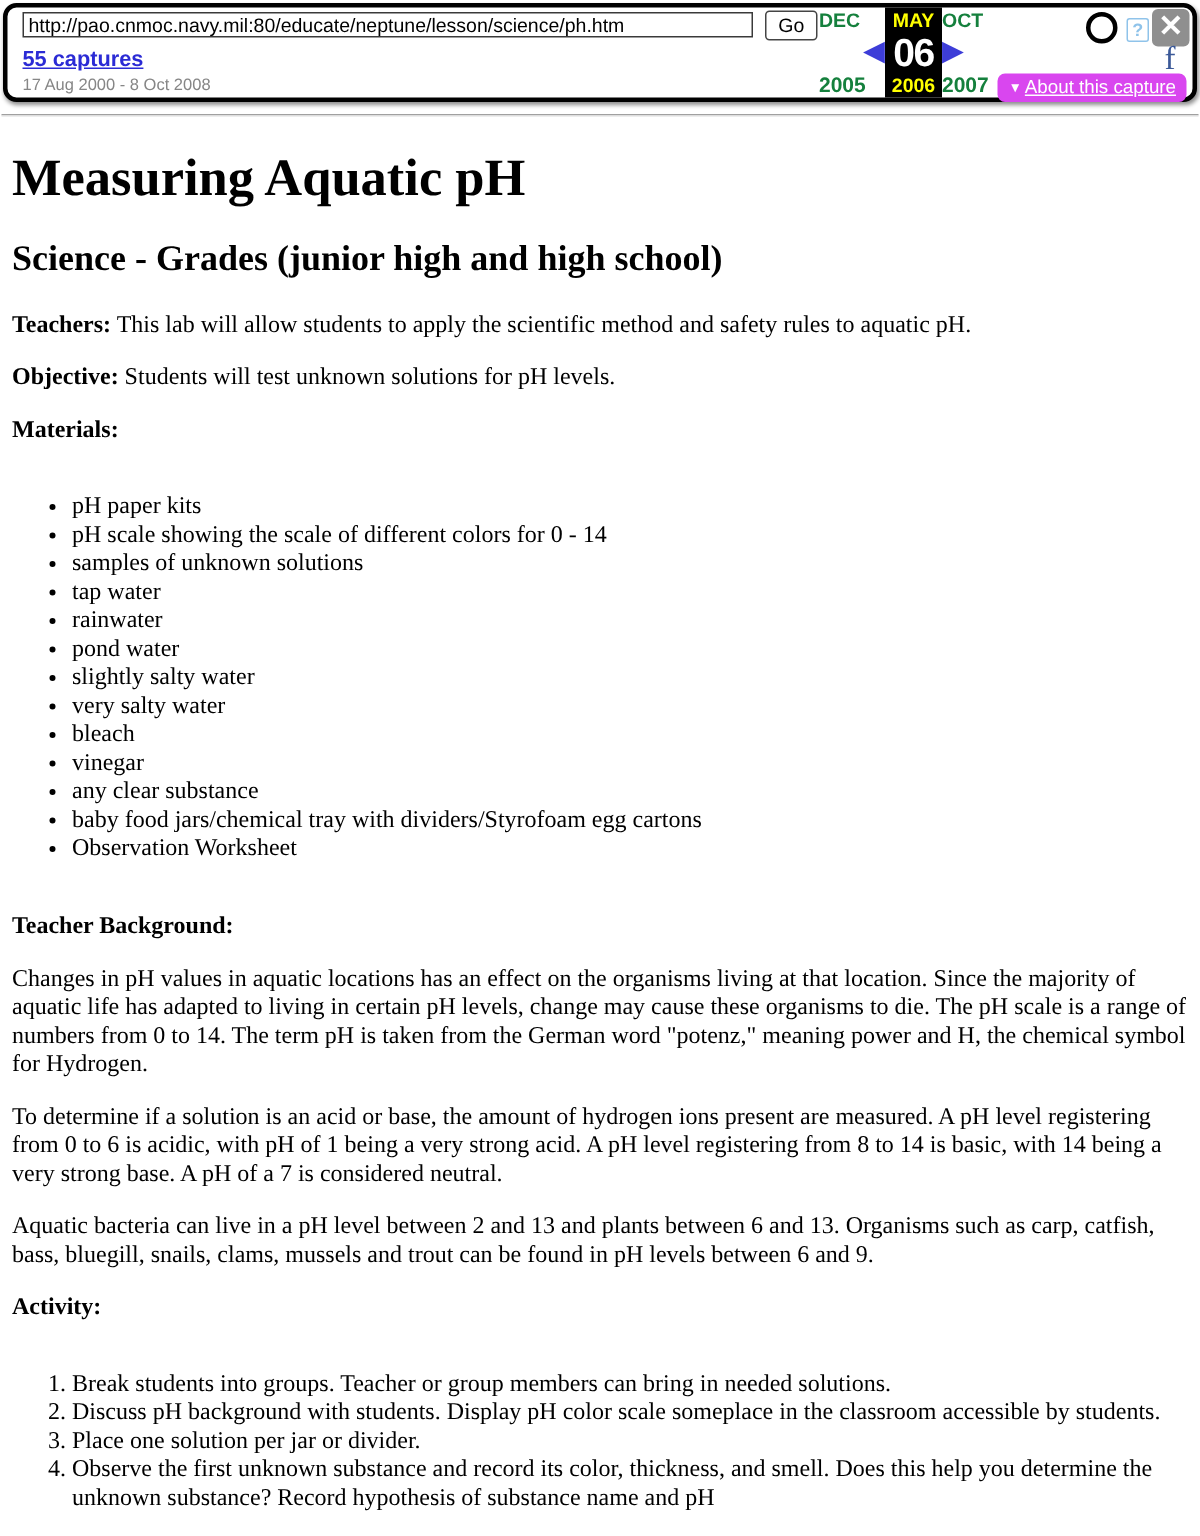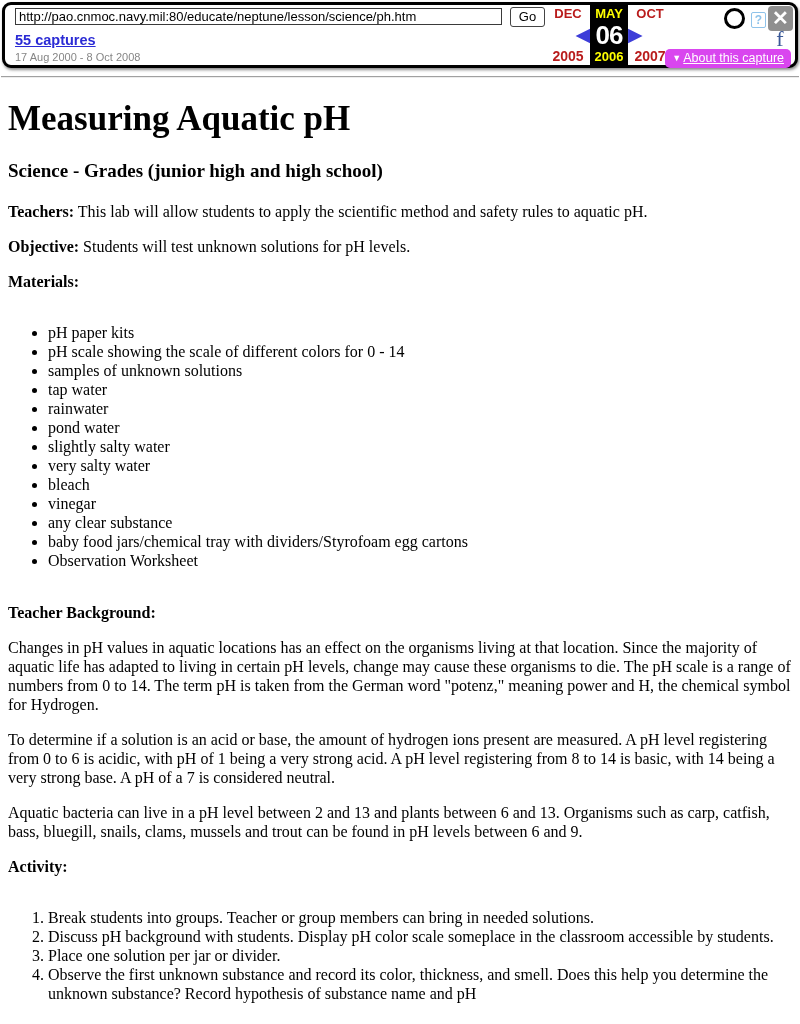--- a/index.html
+++ b/index.html
@@ -52,21 +52,21 @@
   }
 
   .wm-nav {
     position: absolute; left: 541px; top: 0; height: 60px;
     display: flex;
   }
   .wm-col { display: flex; flex-direction: column; height: 60px; }
   .wm-col.side   { width: 44px; }
   .wm-col.center { width: 38px; background: #000; color: #ffff00; text-align: center; }
   .wm-cell { height: 17px; font-size: 13px; font-weight: bold; line-height: 17px; }
-  .wm-col.side .wm-cell { text-align: center; color: #b91c1c; }
+  .wm-col.side .wm-cell { text-align: left; color: #15803d; }
   .wm-mid {
     height: 26px; display: flex; align-items: center;
   }
   .wm-col.center .wm-mid {
     justify-content: center;
     font-size: 26px; font-weight: bold; line-height: 26px;
     letter-spacing: -1px; color: #ffffff;
   }
   .wm-arrow {
     font-size: 19px; line-height: 26px; color: #3d3dd8;
@@ -122,21 +122,21 @@
     border-top: 1px solid #a0a0a0;
     border-bottom: 1px solid #ededed;
     height: 0;
   }
   .content { margin: 0 8px; }
   .content h1 {
     font-size: 35px; font-weight: bold;
     margin: 21px 0;
   }
   .content h2 {
-    font-size: 19px; font-weight: bold;
+    font-size: 24px; font-weight: bold;
     margin: 20px 0;
   }
   .content p { margin: 16px 0; line-height: 1.19; }
   .content ul, .content ol {
     margin: 32px 0; padding-left: 40px; line-height: 1.19;
   }
   .content li { line-height: 1.19; }
 </style>
 </head>
 <body>

